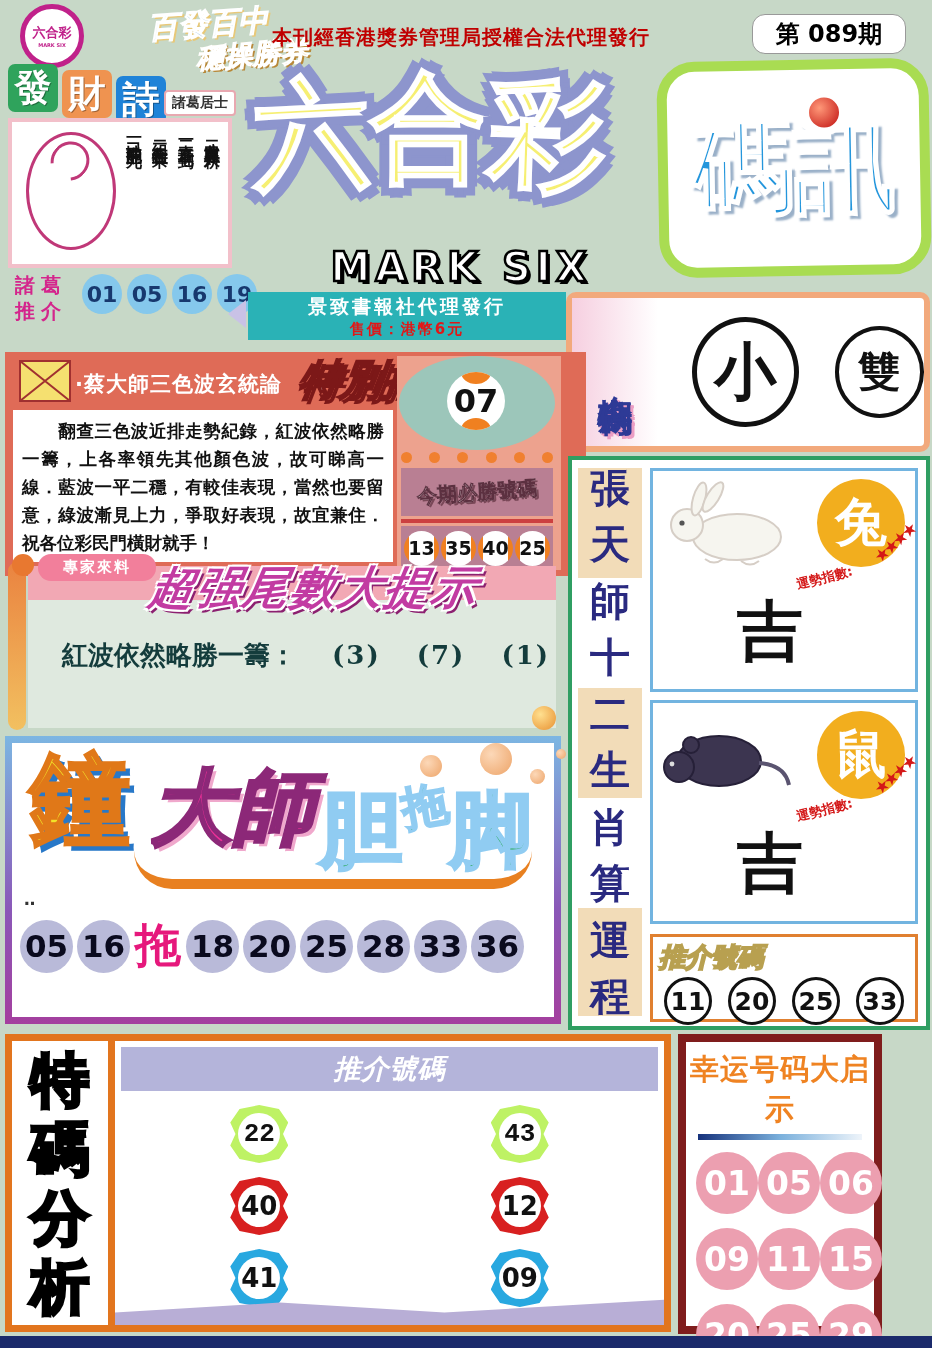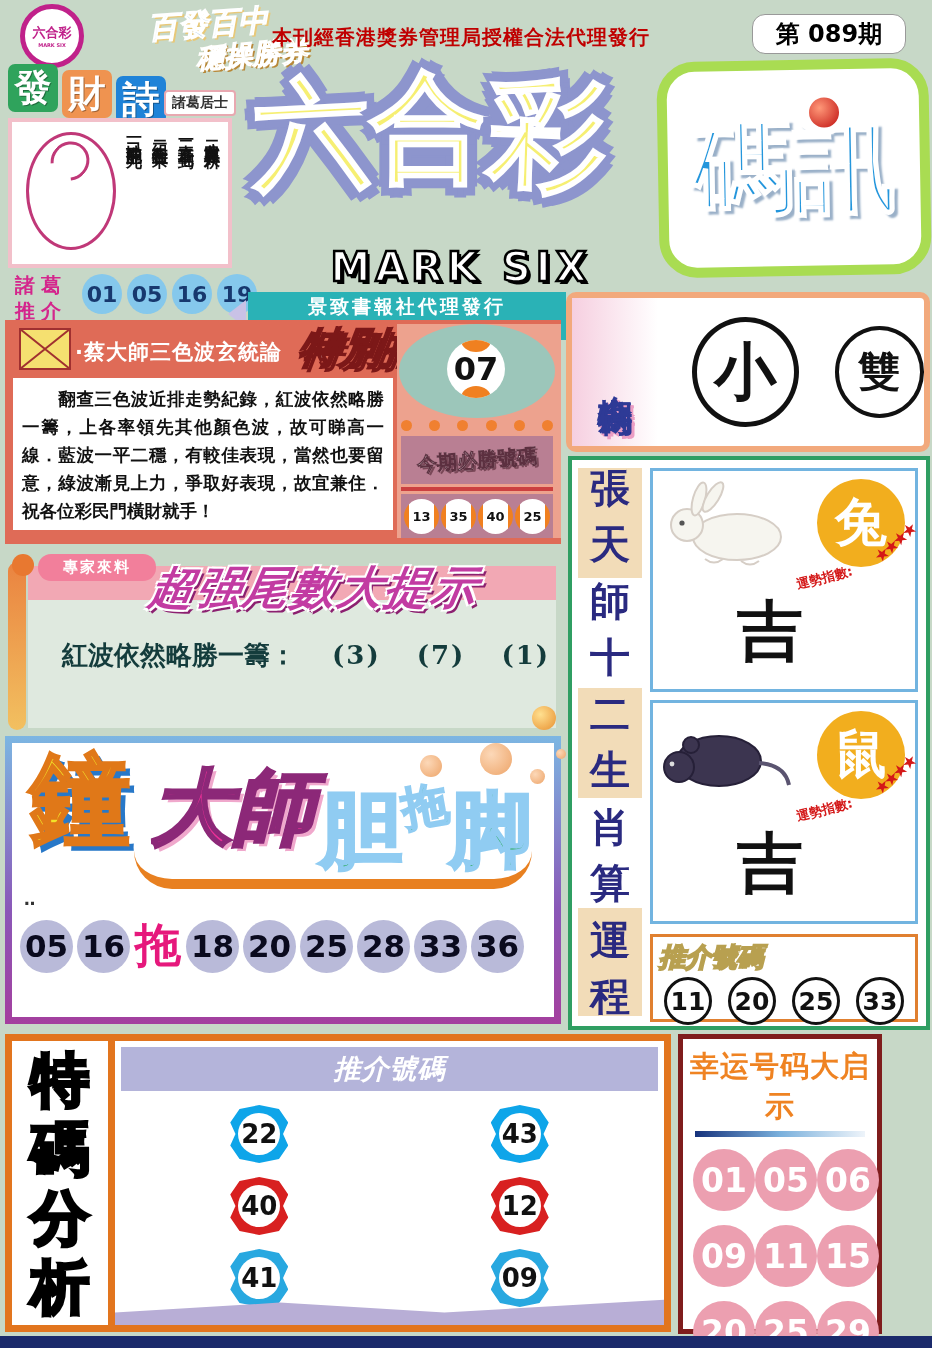--- a/index.html
+++ b/index.html
@@ -74,21 +74,21 @@
           border-radius:10px;box-sizing:border-box;display:flex;align-items:center;}
   .sc-label{width:86px;height:100%;background:linear-gradient(90deg,#f6cfe0,#fff);
             writing-mode:vertical-rl;text-align:center;font-size:35px;font-weight:900;color:#2e3a96;
             text-shadow:3px 3px 0 #eb9ec4;letter-spacing:2px;line-height:86px;}
   .sc-c1{width:100px;height:100px;border:5px solid #111;border-radius:50%;font-size:62px;
          font-weight:700;color:#111;margin-left:34px;font-family:"DejaVu Serif",serif;}
   .sc-c2{width:84px;height:84px;border:4px solid #111;border-radius:50%;font-size:42px;
          font-weight:700;color:#111;margin-left:36px;font-family:"DejaVu Serif",serif;}
 
   
-  .cai{left:5px;top:320px;width:556px;height:224px;background:#df6b57;}
+  .cai{left:5px;top:352px;width:556px;height:224px;background:#df6b57;padding-left:25px;}
   .cai-env{position:absolute;left:14px;top:8px;}
   .cai-h{position:absolute;left:70px;top:18px;color:#fff;font-size:21px;font-weight:900;letter-spacing:1px;}
   .cai-badge{position:absolute;left:294px;top:0px;font-size:42px;font-weight:900;font-style:italic;
              color:#fff;-webkit-text-stroke:2px #7c1818;text-shadow:4px 4px 0 #7c1818;transform:skewX(-8deg);}
   .cai-body{position:absolute;left:8px;top:58px;width:380px;height:152px;background:#fff;
             box-sizing:border-box;padding:7px 9px;font-size:17.5px;font-weight:700;color:#111;
             line-height:1.6;text-align:justify;}
   .cai-right{position:absolute;left:392px;top:4px;width:164px;height:214px;background:#eda28e;}
   .tealoval{position:absolute;left:2px;top:0px;width:156px;height:94px;background:#9cc6ba;
             border-radius:50%;}
@@ -99,21 +99,21 @@
   .pool:after{content:"";position:absolute;left:14px;bottom:-12px;width:30px;height:24px;
               background:#f08020;border-radius:50%;}
   .pool b{position:relative;z-index:1;font-size:32px;font-weight:900;color:#111;}
   .dotrow{position:absolute;left:4px;top:96px;width:152px;display:flex;justify-content:space-between;}
   .dotrow i{width:11px;height:11px;border-radius:50%;background:#f08030;}
   .mauve1{position:absolute;left:4px;top:112px;width:152px;height:48px;background:#b97f93;}
   .mauve1 span{color:#fff;font-size:20px;font-weight:900;-webkit-text-stroke:0.6px #5c3040;
                text-shadow:2px 2px 0 #7a4858;transform:rotate(-4deg);}
   .redline{position:absolute;left:4px;top:163px;width:152px;height:4px;background:#cc4040;}
   .mauve2{position:absolute;left:4px;top:170px;width:152px;height:44px;background:#b97f93;gap:2px;}
-  .mball{width:35px;height:35px;border-radius:50%;color:#111;font-size:13px;font-weight:900;
+  .mball{width:35px;height:35px;border-radius:50%;color:#111;font-size:19px;font-weight:900;
          background:linear-gradient(90deg,#f08020 0 14%,#fff 14% 86%,#f08020 86%);}
 
   
   .tail-bar{left:8px;top:562px;width:18px;height:168px;border-radius:10px;
             background:linear-gradient(180deg,#ea8340,#f2c060);}
   .tail-panel{left:28px;top:566px;width:528px;height:162px;background:#dfe9df;}
   .tail-pink{position:absolute;left:0;top:0;width:100%;height:34px;background:#f2a8b4;}
   .tail-circle{left:12px;top:554px;width:22px;height:22px;border-radius:50%;background:#e87830;}
   .tail-tab{left:38px;top:554px;width:118px;height:27px;border-radius:13px;background:#f27f9b;
             color:#fff;font-size:15px;font-weight:900;letter-spacing:2px;}
@@ -193,26 +193,26 @@
   .ana-div{width:7px;background:#e2751e;}
   .shield-col{flex:1;position:relative;background:#fff;}
   .shield-head{margin:6px 6px 0;height:44px;background:#b4b4da;color:#fff;font-size:27px;
                font-weight:900;font-style:italic;letter-spacing:1px;}
   .shield-row{display:flex;justify-content:space-around;padding:0 14px;margin-top:14px;}
   .shield{width:58px;height:58px;position:relative;
           clip-path:polygon(50% 0,84% 7%,100% 30%,91% 50%,100% 70%,84% 93%,50% 100%,16% 93%,0 70%,9% 50%,0 30%,16% 7%);}
   .shield:after{content:"";position:absolute;inset:8px;border-radius:50%;background:#fff;}
   .shield b{position:absolute;inset:0;z-index:1;display:flex;align-items:center;justify-content:center;
             font-size:26px;font-weight:900;color:#111;}
-  .sg{background:#0ea5e9;} .sr{background:#d82020;} .sb{background:#28a8e0;}
+  .sg{background:#bef264;font-family:Liberation Mono, monospace;} .sr{background:#d82020;} .sb{background:#28a8e0;}
   .shield-wave{position:absolute;bottom:0;left:0;right:0;height:28px;background:#b8aed6;
                clip-path:polygon(0 55%,30% 20%,60% 55%,100% 10%,100% 100%,0 100%);}
 
   
-  .lucky{left:678px;top:1034px;width:204px;height:300px;background:#fff;border:5px solid #7f1d1d;
+  .lucky{left:678px;top:1034px;width:204px;height:300px;background:#fff;border:8px solid #7f1d1d;
          box-sizing:border-box;text-align:center;}
   .lucky-title{margin-top:8px;font-size:29px;font-weight:900;color:#ef8322;letter-spacing:1px;}
   .lucky-line{height:6px;margin:4px 12px 12px;background:linear-gradient(90deg,#16327c,#7ab0dc,#eef4fa);}
   .lucky-grid{display:grid;grid-template-columns:repeat(3,1fr);row-gap:14px;padding:0 10px;}
   .pball{width:62px;height:62px;border-radius:50%;background:#ec9fb0;color:#fff;font-size:33px;
          font-weight:900;margin:0 auto;}
 
   .bbar{left:0;top:1336px;width:932px;height:12px;background:#1b2a6b;}
 </style>
 </head>

